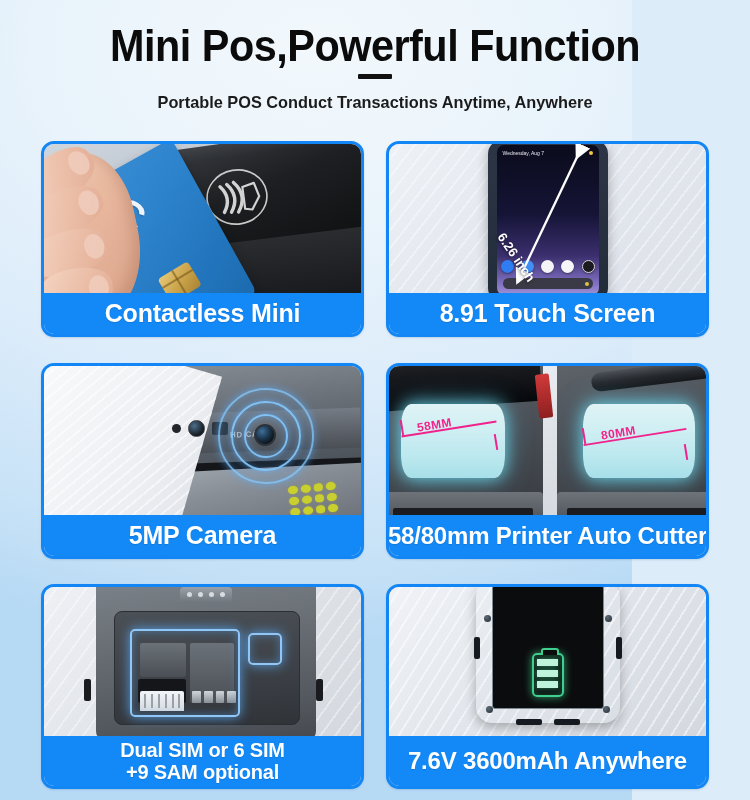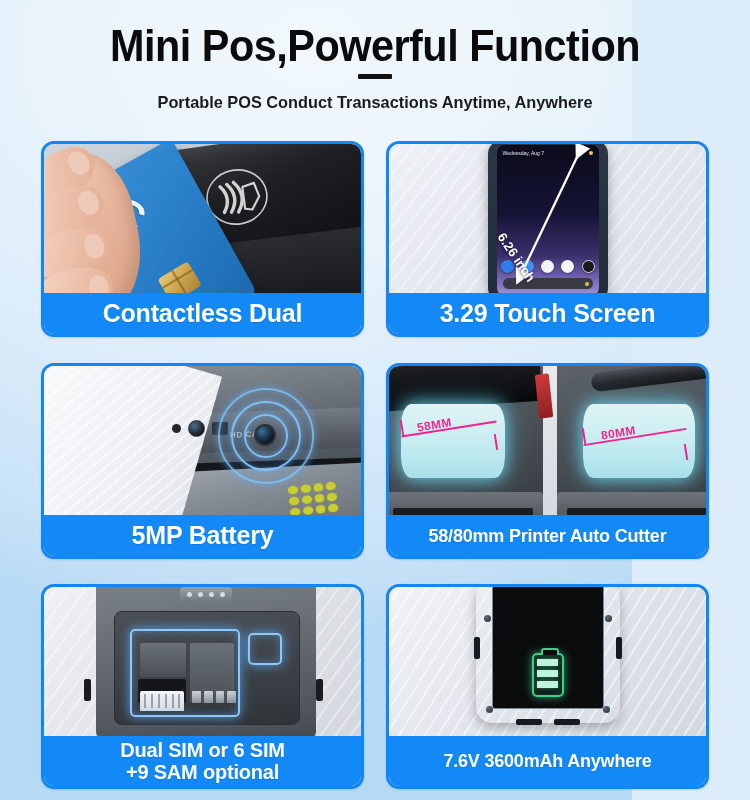--- a/index.html
+++ b/index.html
@@ -55,21 +55,21 @@
     position:absolute; left:0; right:0; bottom:0; height:41px;
     background:#1389f7; color:#fff;
     display:flex; align-items:center; justify-content:center;
     font-size:25px; font-weight:bold; letter-spacing:-0.2px;
     text-shadow:0 1px 1px rgba(0,0,0,.12);
     line-height:1;
     white-space:nowrap;
   }
   .card.r2 .caption{ height:50px; }
   .caption.small{ font-size:20px; line-height:1.12; flex-direction:column; }
-  .caption.fit{ font-size:18px; }
+  .caption.fit{ font-size:24px; }
   .caption span{ display:block; }
 
   
   .nfc-bg{ position:absolute; inset:0; background:linear-gradient(160deg,#cfd6de 0%,#b9c2cc 40%,#9aa6b2 100%); }
   .nfc-term{
     position:absolute; left:108px; top:-8px; width:260px; height:150px;
     background:linear-gradient(165deg,#3a3d42 0%,#1d1f22 35%,#101113 75%);
     border-radius:34px 18px 40px 60px; transform:rotate(-8deg);
     box-shadow:inset 6px 6px 14px rgba(255,255,255,.07);
   }
@@ -333,21 +333,21 @@
               <span class="nail"></span>
             </div>
           <div class="finger f3">
               <span class="nail"></span>
             </div>
           <div class="finger f4">
               <span class="nail"></span>
             </div>
         </div>
       </div>
-      <div class="caption">Contactless Dual</div>
+      <div class="caption">Contactless Mini</div>
     </div>
 
     <div class="card r0 c1">
       <div class="photo">
         <div class="scr-bg"></div>
         <div class="phone">
           <div class="phone-screen">
             <div class="statusbar">
               <span>Wednesday, Aug 7</span>
               <span class="sb-right">
@@ -367,21 +367,21 @@
         <svg class="arrow-line" viewBox="0 0 317 155">
           <defs>
             <marker id="ah" markerWidth="7" markerHeight="7" refX="5" refY="3.5" orient="auto">
               <polygon points="0 0, 7 3.5, 0 7" fill="#ffffff"></polygon>
             </marker>
           </defs>
           <line x1="190" y1="12" x2="128" y2="142" stroke="#ffffff" stroke-width="2.4" marker-start="url(#ah)" marker-end="url(#ah)"></line>
         </svg>
         <div class="measure-label">6.26 inch</div>
       </div>
-      <div class="caption">3.29 Touch Screen</div>
+      <div class="caption">8.91 Touch Screen</div>
     </div>
 
     <div class="card r1 c0">
       <div class="photo">
         <div class="cam-bg"></div>
         <div class="cam-body"></div>
         <div class="cam-strip"></div>
         <div class="cam-slot"></div>
         <div class="cam-low"></div>
         <div class="white-wedge"></div>
@@ -401,21 +401,21 @@
             <i></i>
             <i></i>
             <i></i>
             <i></i>
             <i></i>
             <i></i>
             <i></i>
             <i></i>
         </div>
       </div>
-      <div class="caption">5MP Battery</div>
+      <div class="caption">5MP Camera</div>
     </div>
 
     <div class="card r1 c1">
       <div class="photo">
         <div class="pr-bg"></div>
 
         <div class="pr-unit pu-l">
           <div class="pr-shell"></div>
           <div class="pr-lid"></div>
           <div class="pr-paper"></div>

